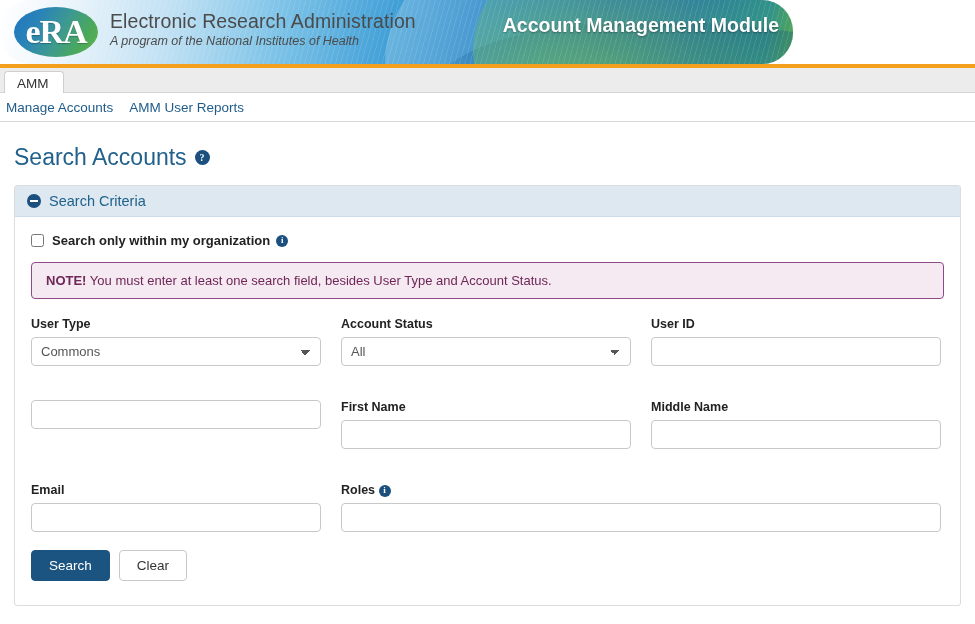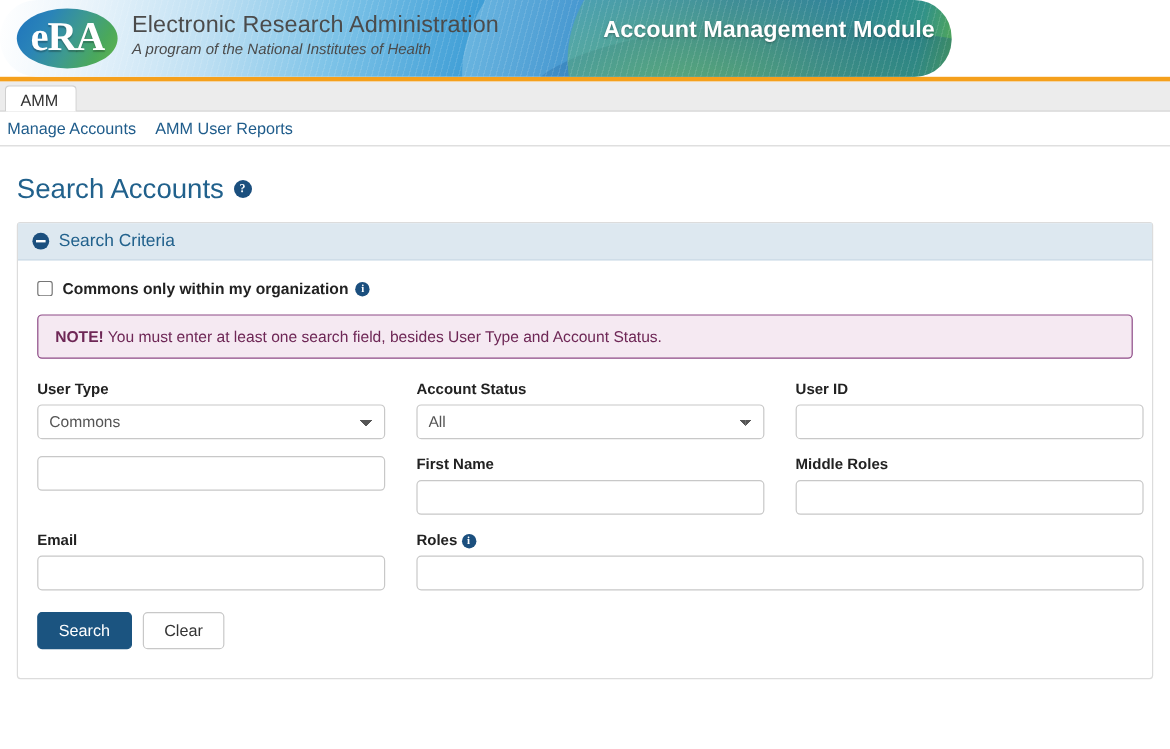--- a/index.html
+++ b/index.html
@@ -195,20 +195,21 @@
     padding: 10px 14px;
     margin-bottom: 18px;
   }
   .note b { font-weight: bold; text-align: center; }
 
   .grid {
     display: grid;
     grid-template-columns: 290px 290px 290px;
     column-gap: 26px;
     row-gap: 0;
+    gap: 20px;
   }
   .field { margin-bottom: 14px; }
   .field.wide { grid-column: 2 / span 2; }
   .field label {
     display: block;
     font-size: 12.5px; font-weight: bold; color: #222222;
     margin-bottom: 6px;
   }
   .field .ctl {
     width: 100%; height: 29px;
@@ -290,21 +291,21 @@
     <div class="panel-head">
       <span class="icon-minus"></span>
       <span>Search Criteria</span>
     </div>
 
     <div class="panel-body">
 
       <div class="checkrow">
         <input type="checkbox" id="orgonly" style="">
         <label for="orgonly">
-          <span>Commons only within my organization</span>
+          <span>Search only within my organization</span>
           <span class="icon-info">i</span>
         </label>
       </div>
 
       <div class="note">
         <b>NOTE!</b>
         <span>You must enter at least one search field, besides User Type and Account Status.</span>
       </div>
 
       <div class="grid">
@@ -331,21 +332,21 @@
         <div class="field">
           <input type="text" class="ctl" value="" style="">
         </div>
 
         <div class="field">
           <label>First Name</label>
           <input type="text" class="ctl" value="" style="">
         </div>
 
         <div class="field">
-          <label>Middle Roles</label>
+          <label>Middle Name</label>
           <input type="text" class="ctl" value="" style="">
         </div>
 
         <div class="field">
           <label>Email</label>
           <input type="text" class="ctl" value="" style="">
         </div>
 
         <div class="field wide">
           <label>

